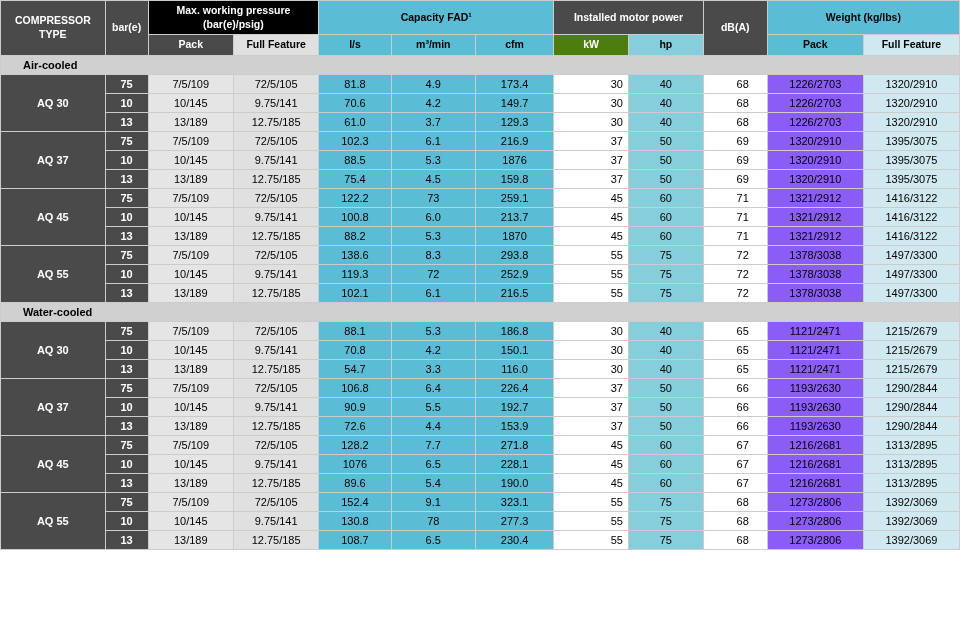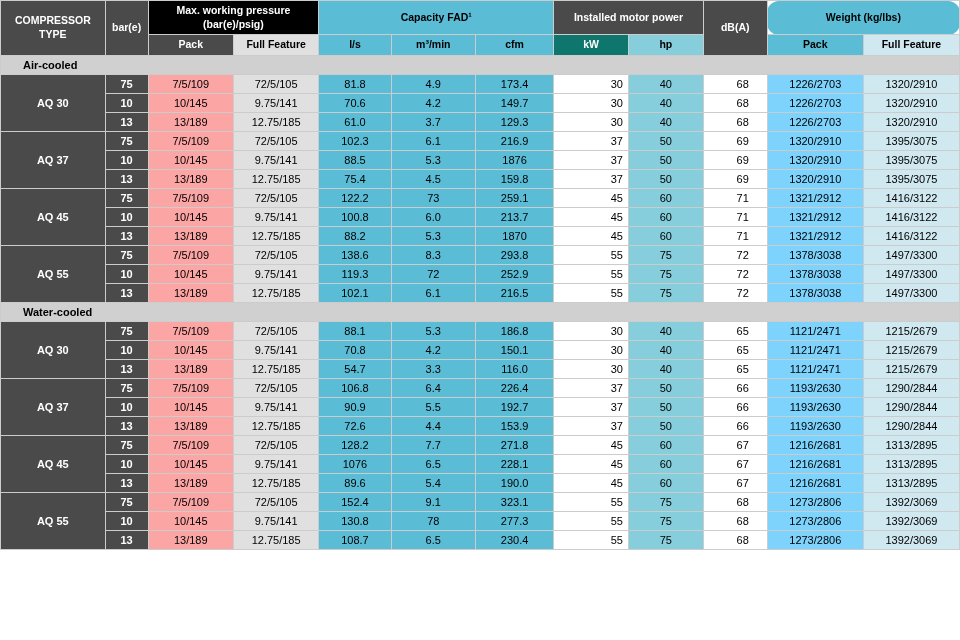--- a/index.html
+++ b/index.html
@@ -2,56 +2,56 @@
 <html><head>
   <meta charset="utf-8">
   <style>
     * { box-sizing: border-box; margin: 0; padding: 0; }
     body { font-family: Arial, sans-serif; font-size: 11px; background: #fff; }
     table { width: 960px; border-collapse: collapse; }
     th, td { border: 1px solid #ccc; padding: 3px 5px; text-align: center; }
     th { background: #4a4a4a; color: #fff; font-weight: bold; font-size: 10.5px; line-height: 1.3; }
     tr.section-header td { background: #d0d0d0; font-weight: bold; text-align: left; padding-left: 22px; font-size: 11px; }
     td.col-type { background: #4a4a4a; color: #fff; font-weight: bold; }
-    td.col-press-pack { background: #fca5a5; }
+    td.col-press-pack { background: #e5e5e5; }
     td.col-press-ff { background: #e0e0e0; }
     td.col-cap-ls { background: #5bbcd6; color: #000; }
     td.col-cap-m3 { background: #5bbcd6; color: #000; }
     td.col-cap-cfm { background: #5bbcd6; color: #000; }
     td.col-kw { background: #fff; text-align: right; }
     td.col-hp { background: #87cedc; color: #000; }
     td.col-db { background: #fff; padding-left: 20px; }
-    td.col-wt-pack { background: #7dd3fc; color: #000; }
+    td.col-wt-pack { background: #8b5cf6; color: #000; }
     td.col-wt-ff { background: #d0e8f0; color: #000; }
     .th-blue { background: #5bbcd6; color: #000; }
     .th-lightblue { background: #87cedc; color: #000; }
     .th-wt-ff { background: #d0e8f0; color: #000; }
     .header-top th { vertical-align: middle; }
   </style>
 </head>
 <body>
 
 <table>
   <thead>
     <tr class="header-top">
       <th rowspan="2" style="width:98px;background:#4a4a4a;color:#fff;">COMPRESSOR TYPE</th>
       <th rowspan="2" style="width:30px;background:#4a4a4a;color:#fff;">bar(e)</th>
       <th colspan="2" style="background:#000000;color:#fff;width:160px;">Max. working pressure (bar(e)/psig)</th>
       <th colspan="3" class="th-blue" style="width:220px;">Capacity FAD¹</th>
       <th colspan="2" style="background:#4a4a4a;color:#fff;width:140px;">Installed motor power</th>
       <th rowspan="2" style="background:#4a4a4a;color:#fff;width:60px;">dB(A)</th>
-      <th colspan="2" class="th-blue" style="width:180px;border-radius:12px;">Weight (kg/lbs)</th>
+      <th colspan="2" class="th-blue" style="width:180px;">Weight (kg/lbs)</th>
     </tr>
     <tr>
       <th style="background:#4a4a4a;color:#fff;width:80px;">Pack</th>
       <th style="background:#e0e0e0;color:#000;width:80px;">Full Feature</th>
       <th class="th-blue" style="width:60px;">l/s</th>
       <th class="th-blue" style="width:70px;">m³/min</th>
       <th class="th-blue" style="width:65px;">cfm</th>
-      <th style="background:#0f766e;color:#fff;width:60px;margin-top:18px;">kW</th>
+      <th style="background:#4d7c0f;color:#fff;width:60px;margin-top:18px;">kW</th>
       <th class="th-lightblue" style="width:60px;">hp</th>
       <th class="th-blue" style="width:90px;">Pack</th>
       <th class="th-wt-ff" style="width:90px;">Full Feature</th>
     </tr>
   </thead>
   <tbody id="table-body">
   <tr class="section-header">
         <td colspan="12">Air-cooled</td>
       </tr>
       <tr>

